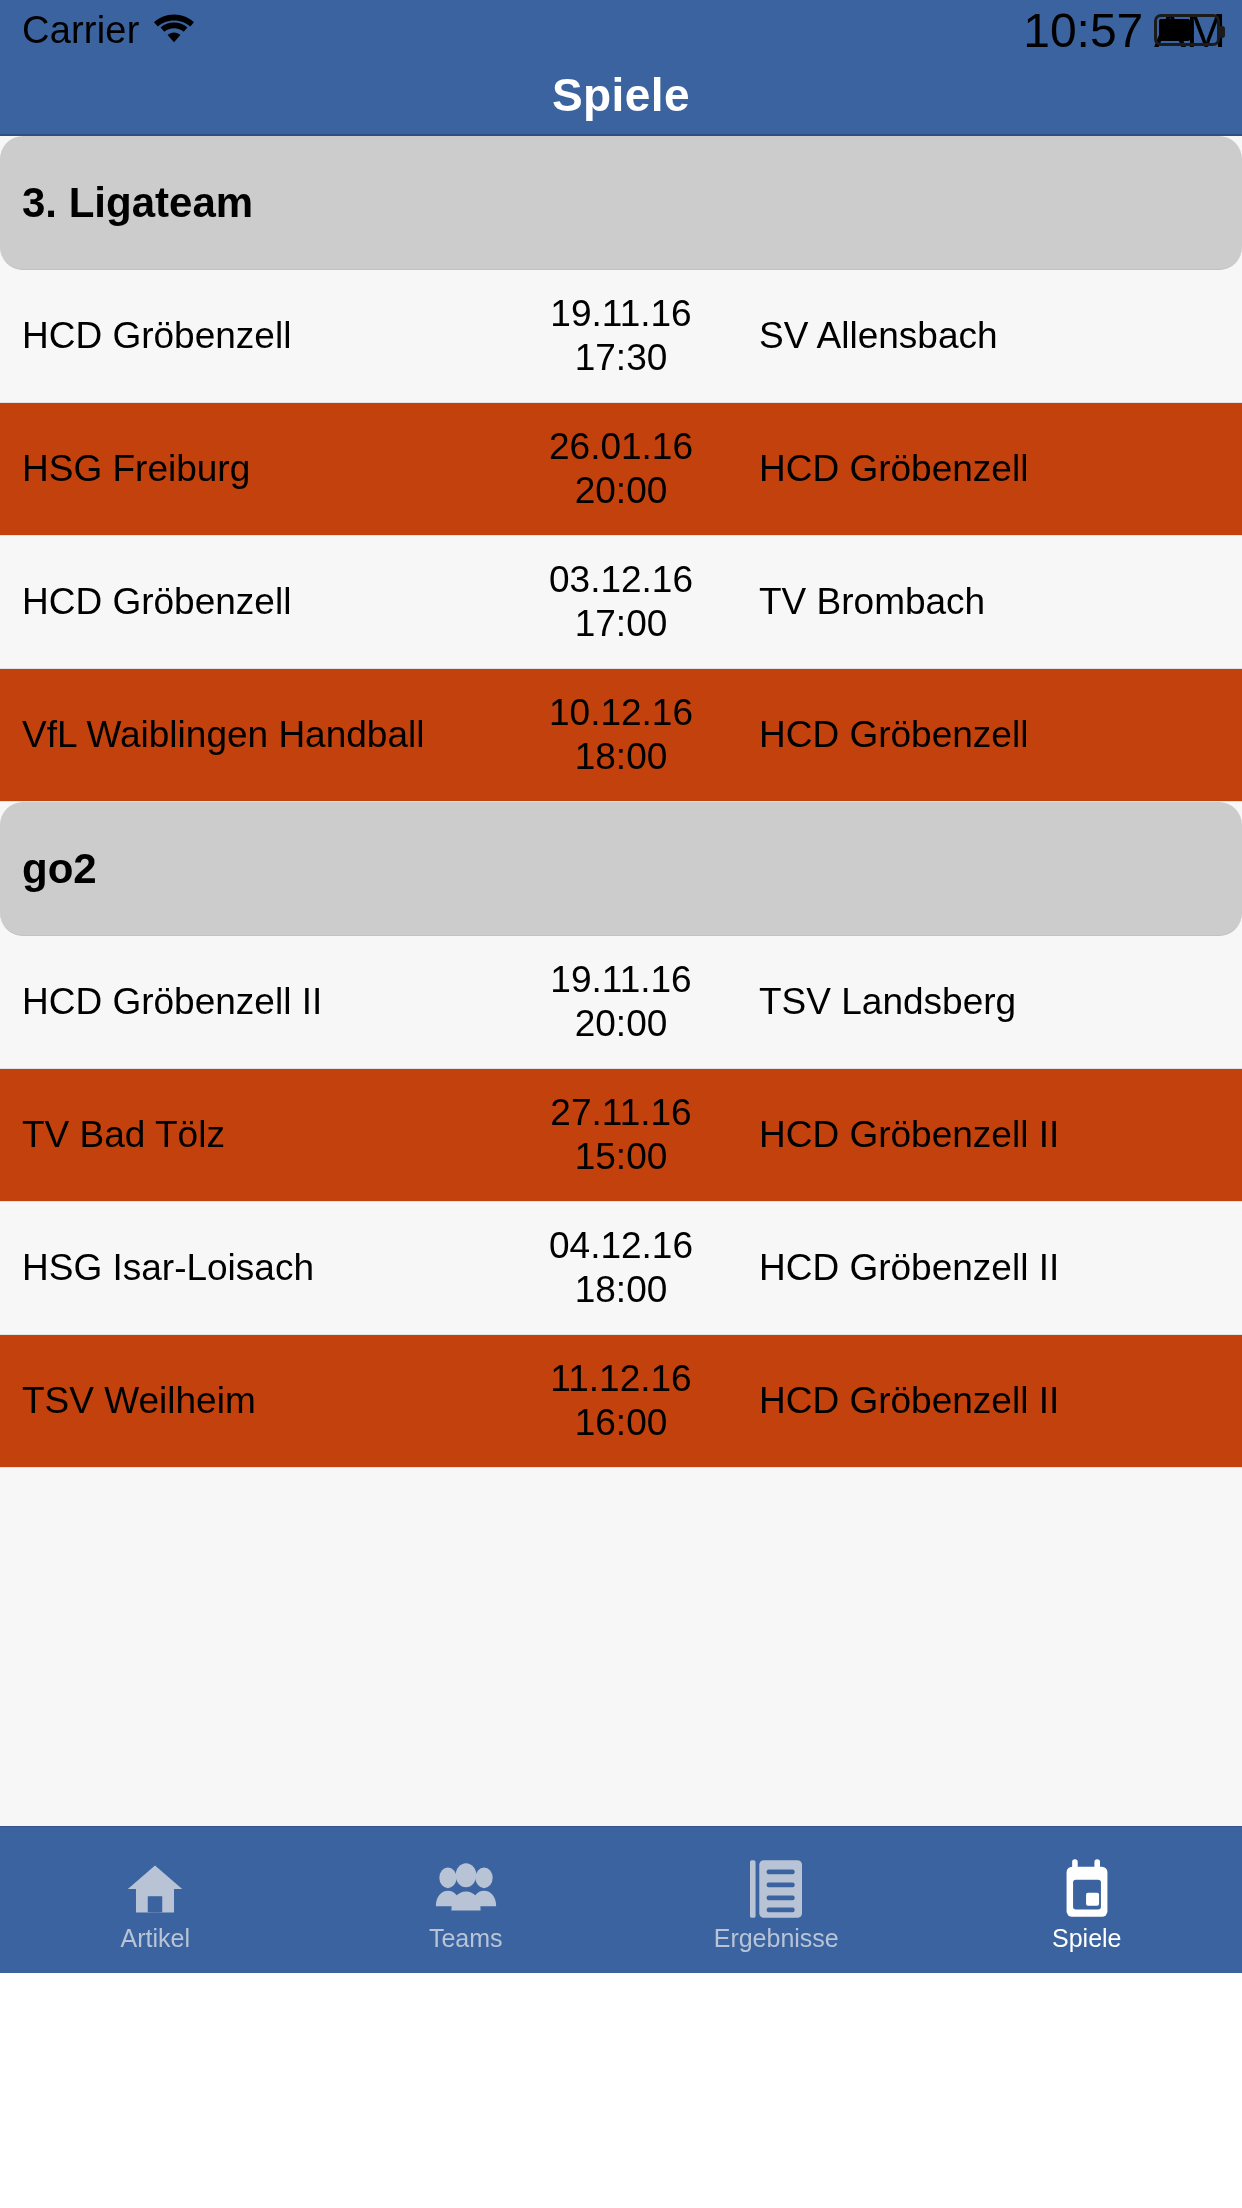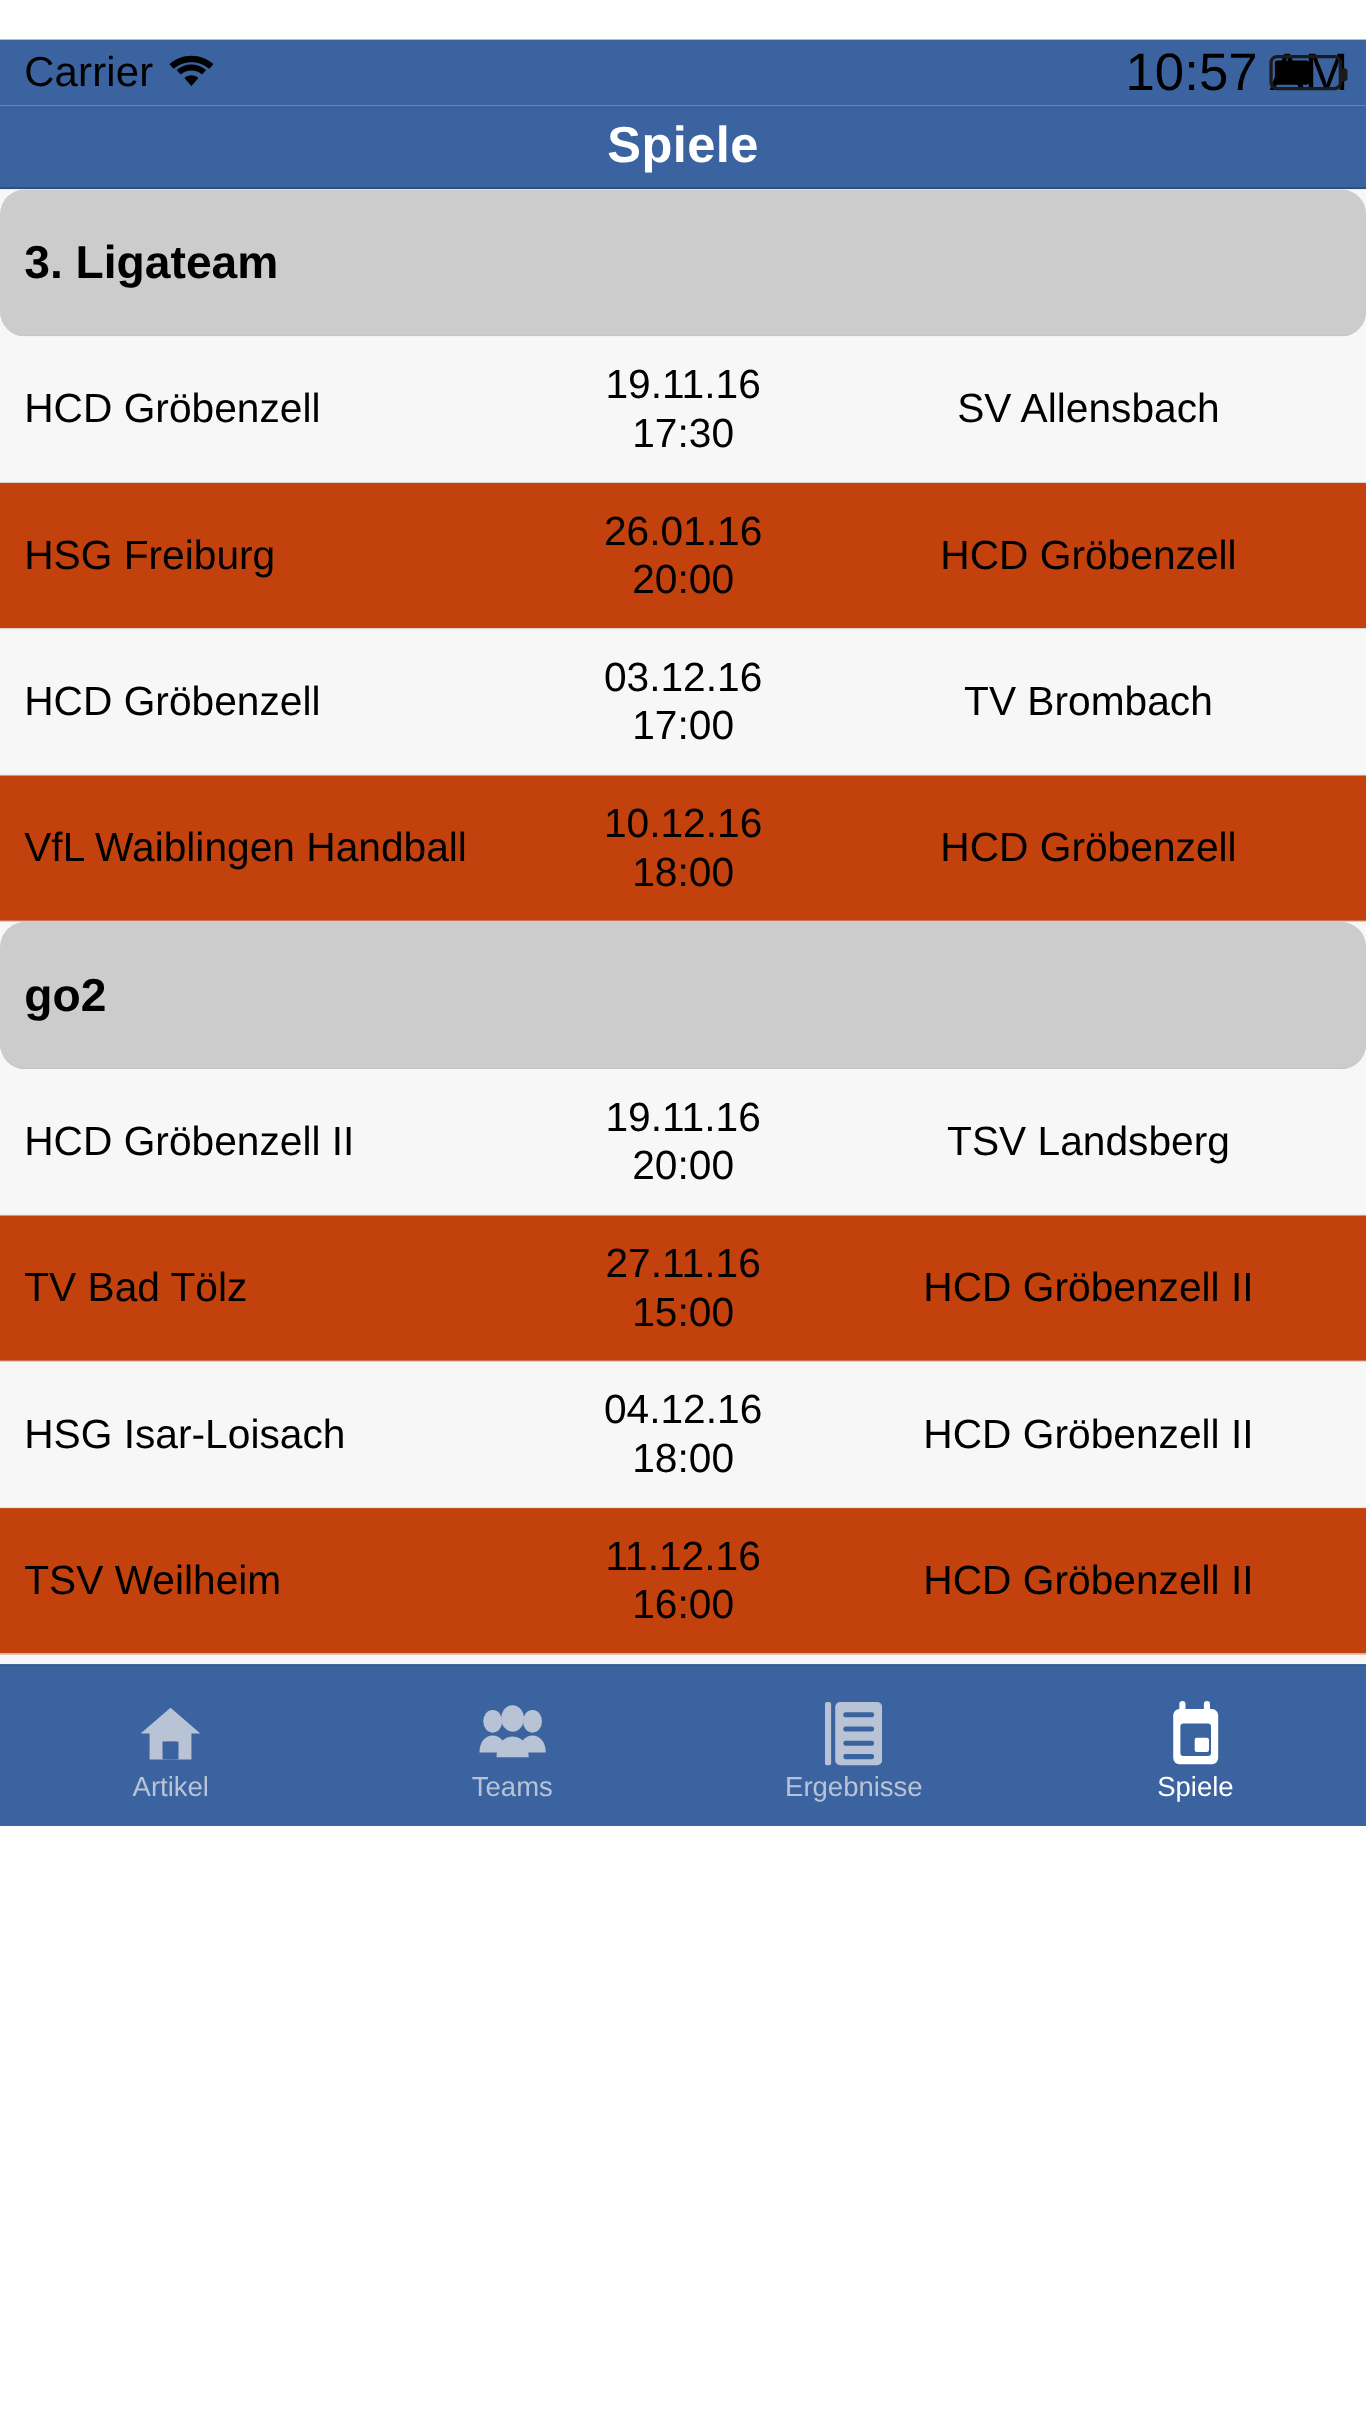--- a/index.html
+++ b/index.html
@@ -9,26 +9,25 @@
   }
   body {
     width: 1242px;
     height: 2208px;
     font-family: "Liberation Sans", sans-serif;
     overflow: hidden;
     position: relative;
   }
   #app {
     width: 1242px;
-    height: 1624px;
+    height: 1973px;
     display: flex;
     flex-direction: column;
     background: #f7f7f7;
     position: relative;
-    margin-top: 36px;
   }
 
   
   .statusbar {
     height: 60px;
     flex: 0 0 60px;
     background: #3b639f;
     display: flex;
     align-items: center;
     padding: 0 22px;
@@ -152,21 +151,21 @@
     text-align: left;
     padding-right: 8px;
   }
   .cell-when {
     flex: 0 0 260px;
     text-align: center;
     white-space: pre-line;
   }
   .cell-away {
     flex: 1 1 0;
-    text-align: center;
+    text-align: left;
     padding-left: 8px;
   }
 
   
   .tabbar {
     flex: 0 0 146px;
     height: 146px;
     background: #3b639f;
     display: flex;
     align-items: stretch;

